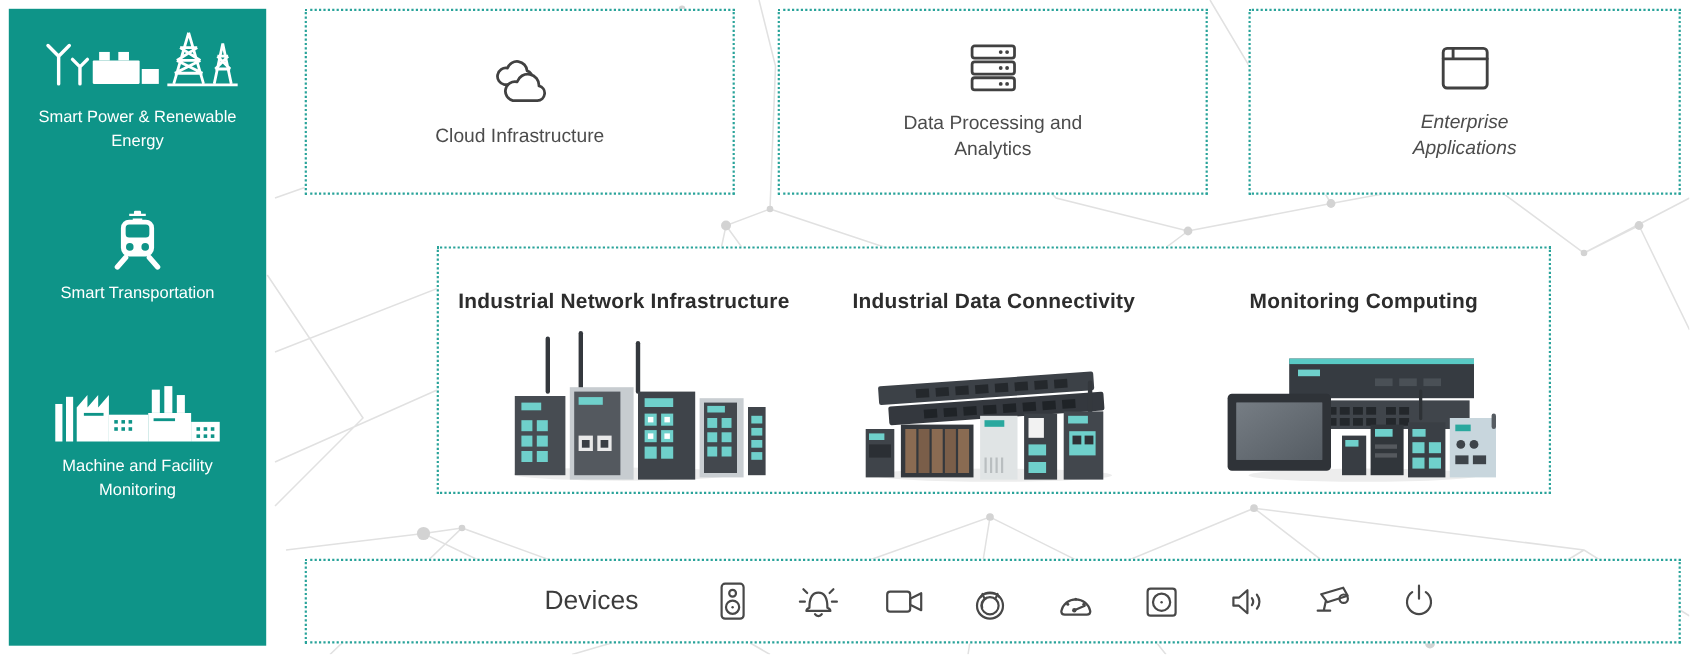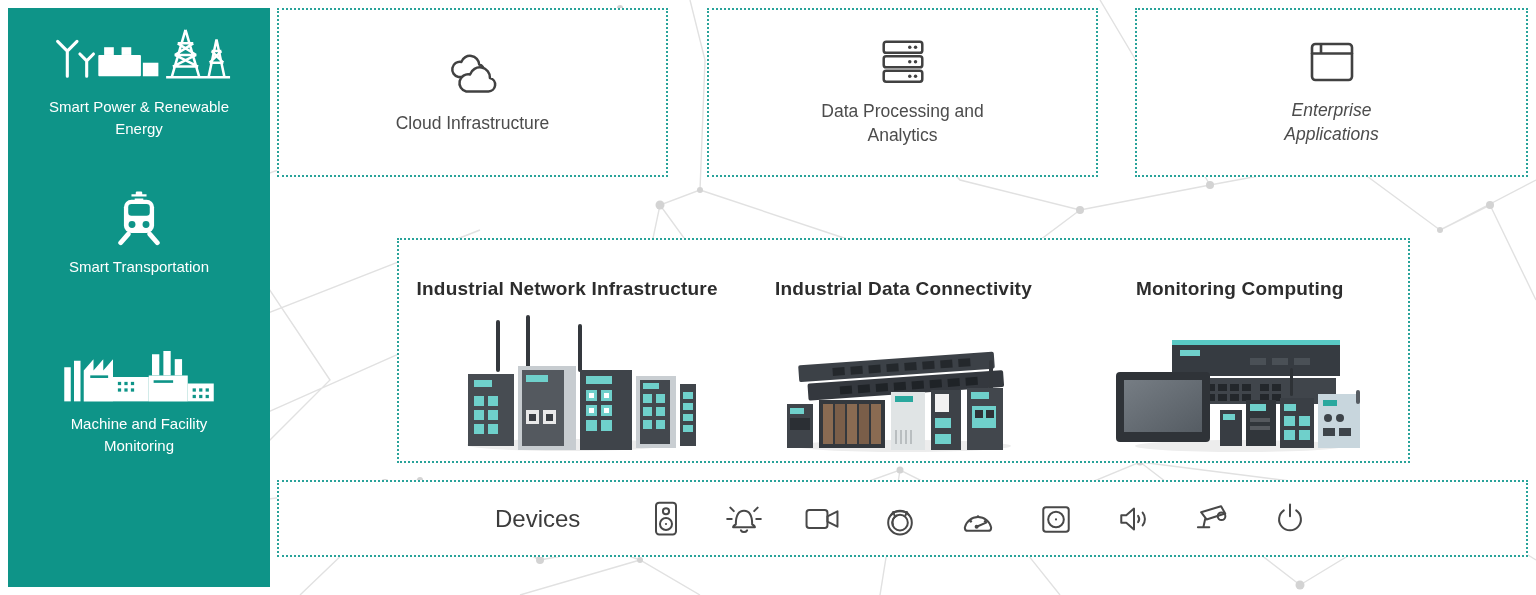--- a/index.html
+++ b/index.html
@@ -5,44 +5,44 @@
   * { box-sizing: border-box; margin: 0; padding: 0; }
   html,body { background:#fff; }
   body { font-family: "Liberation Sans", sans-serif; }
   .canvas { position:relative; width:1536px; height:595px; background:#fff; overflow:hidden; }
 
   svg.plexus { position:absolute; left:0; top:0; z-index:0; }
   .plexus path { stroke:#e1e1e1; stroke-width:1.4; fill:none; }
   .plexus circle { fill:#d3d3d3; }
 
   
-  .sidebar { position:absolute; left:8px; top:8px; width:262px; height:579px;
+  .sidebar { position:absolute; left:8px; top:8px; width:234px; height:579px;
              background:#0E9488; z-index:2; display:flex; flex-direction:column; align-items:center; }
   .v-item { display:flex; flex-direction:column; align-items:center; width:100%; cursor:pointer; }
   .v-item .v-icon { flex:none; }
   .v-label { margin-top:10px; color:#fff; font-size:15px; line-height:1.45; text-align:center; max-width:185px; }
   .vi-1 { margin-top:14px; } .vi-2 { margin-top:50px;align-items:center; } .vi-3 { margin-top:64px; } .vi-4 { margin-top:74px; }
 
   
   .dash-box { position:absolute; border:2px dotted #29A39A; background:#fff; z-index:2; }
   .top-box { top:8px; height:169px; display:flex; flex-direction:column; align-items:center; justify-content:center; }
   .tb-1 { left:277px; width:391px; }
   .tb-2 { left:707px; width:391px; }
   .tb-3 { left:1135px; width:393px;font-style:italic; }
   .top-box .tb-label { margin-top:14px; font-size:17.5px; color:#4c4c4c; line-height:1.35; text-align:center; max-width:170px; }
 
   
-  .product-box { left:397px; top:238px; width:1013px; height:225px; display:grid;
+  .product-box { left:397px; top:224px; width:1013px; height:225px; display:grid;
                  grid-template-columns:1fr 1fr 1fr; }
   .p-col { display:flex; flex-direction:column; align-items:center; padding-top:38px; cursor:pointer; }
   .p-title { font-size:19px; font-weight:bold; color:#2d2d2d; letter-spacing:.2px; }
   .p-art { margin-top:14px; }
 
   
-  .devices-box { left:277px; top:480px; width:1251px; height:77px; display:flex; align-items:center; }
+  .devices-box { left:277px; top:508px; width:1251px; height:77px; display:flex; align-items:center; }
   .devices-label { margin-left:216px; font-size:24px; color:#3c3c3c; }
   .devices-icons { display:flex; align-items:center; gap:38px; margin-left:66px; }
   .d-icon { width:40px; height:40px; display:block; }
   .d-icon * { stroke:#484848; stroke-width:2.2; fill:none; stroke-linecap:round; stroke-linejoin:round; }
   .d-icon .f { fill:#484848; stroke:none; }
 
   .t-icon * { stroke:#414141; stroke-width:2.6; fill:none; stroke-linecap:round; stroke-linejoin:round; }
   .t-icon .wf { fill:#fff; }
   .t-icon .f { fill:#414141; stroke:none; }
 </style>

